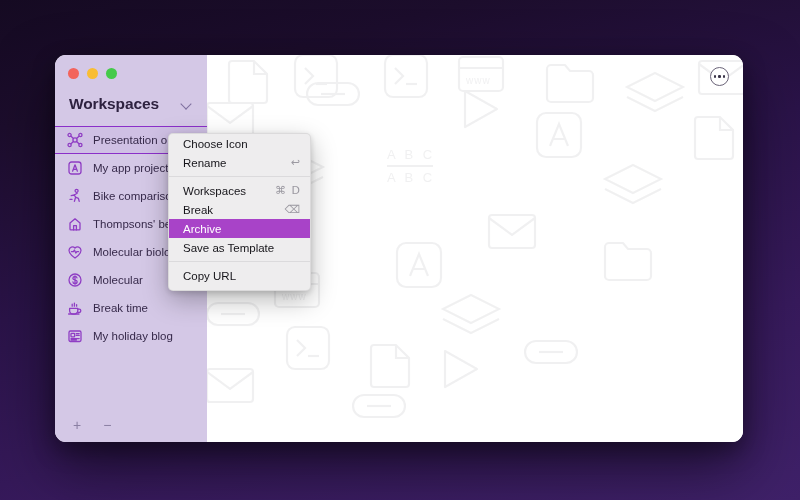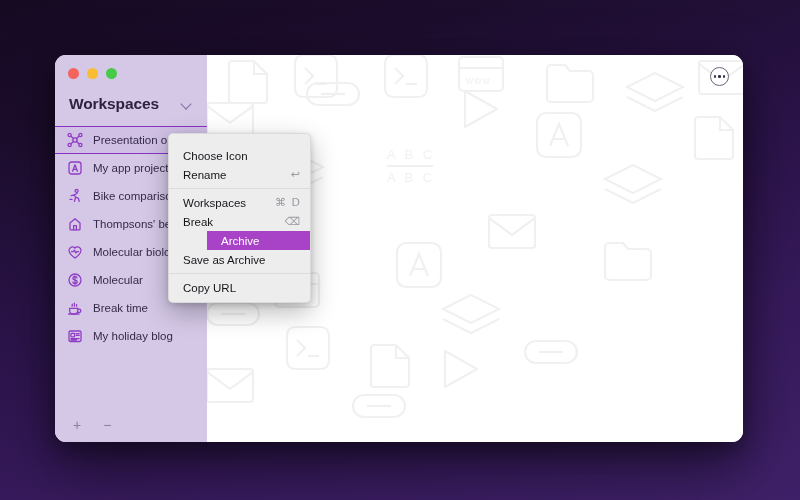--- a/index.html
+++ b/index.html
@@ -175,21 +175,21 @@
   }
 
   
   #ctxmenu {
     position: absolute;
     left: 168px;
     top: 133px;
     width: 143px;
     background: #eeedee;
     border-radius: 5px;
-    padding: 12px 0 5px 0;
+    padding: 0 0 5px 0;
     box-shadow: 0 9px 26px rgba(0,0,0,0.28),
                 0 2px 6px rgba(0,0,0,0.16);
     border: 0.5px solid rgba(0,0,0,0.08);
   }
   .mi {
     position: relative;
     display: flex;
     align-items: center;
     height: 19px;
     padding: 0 9px 0 14px;
@@ -200,21 +200,20 @@
   .mi .mlabel { flex: 1 1 auto; }
   .mi .mkey {
     font-size: 11px;
     color: #9b99a1;
     letter-spacing: 1px;
     font-family: "DejaVu Sans", sans-serif;
   }
   .mi.hl {
     background: #a843c8;
     color: #ffffff;
-    margin-left: 38px;
   }
   .msep {
     height: 1px;
     background: #dbdadc;
     margin: 4px 0 4px 0;
   }
 </style>
 </head>
 <body>
 
@@ -430,21 +429,21 @@
         <span class="mkey">⌘ D</span>
       </div>
       <div class="mi">
         <span class="mlabel">Break</span>
         <span class="mkey">⌫</span>
       </div>
       <div class="mi hl">
         <span class="mlabel">Archive</span>
       </div>
       <div class="mi">
-        <span class="mlabel">Save as Archive</span>
+        <span class="mlabel">Save as Template</span>
       </div>
       <div class="msep"></div>
       <div class="mi">
         <span class="mlabel">Copy URL</span>
       </div>
     </div>
 
 </div>
 
 </body></html>

